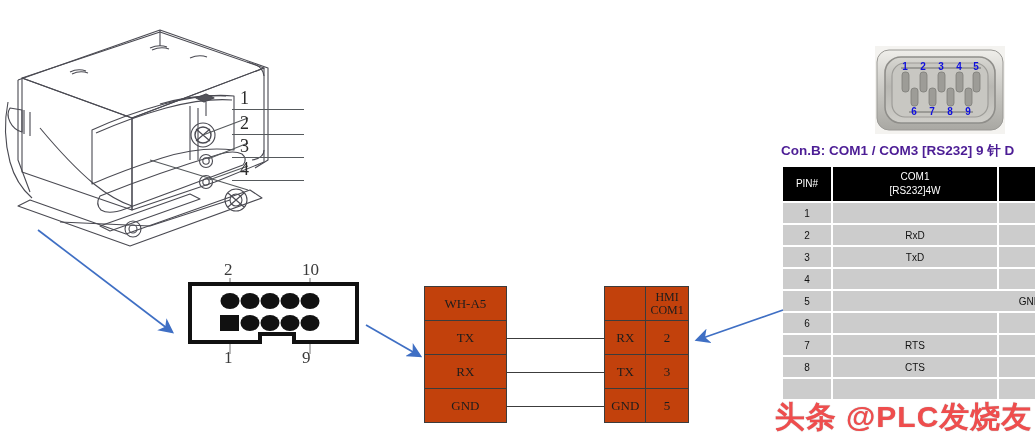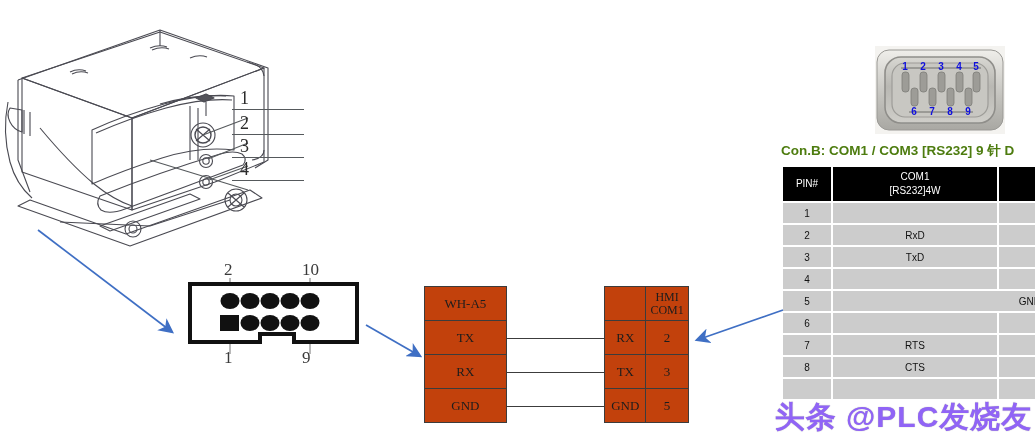--- a/index.html
+++ b/index.html
@@ -52,21 +52,21 @@
     border-top:1.5px solid #3c3c3c;
   }
 
   
   #db9-photo{left:875px;top:46px;width:130px;height:88px;}
   #db9-photo svg{display:block;}
 
   
   #pin-table-title{
     left:781px;top:142px;width:254px;
-    font-size:13.5px;font-weight:bold;color:#4d7c0f;
+    font-size:13.5px;font-weight:bold;color:#4c1d95;
     white-space:nowrap;overflow:hidden;
   }
   #pin-table{left:781px;top:165px;width:254px;}
   .pt{border-collapse:separate;border-spacing:2px 2px;table-layout:fixed;width:262px;}
   .pt th,.pt td{
     padding:0;margin:0;text-align:center;vertical-align:middle;
     font-size:10px;color:#111;height:20px;
   }
   .pt thead th{background:#000;color:#fff;font-weight:normal;height:34px;line-height:14px;}
   .pt tbody td{background:#cccccc;height:20px;}
@@ -75,21 +75,21 @@
   .pt .c-com3{width:46px;}
   .pt td.span-gnd{text-align:right;padding-right:4px;}
 
   
   .arrow-layer{left:0;top:0;width:1035px;height:441px;pointer-events:none;}
 
   
   #watermark{
     left:772px;top:396px;width:263px;height:42px;
     display:flex;align-items:center;justify-content:center;
-    font-size:30px;font-weight:bold;color:#8b5cf6;
+    font-size:30px;font-weight:bold;color:#ef4444;
     letter-spacing:1px;
     text-shadow:0 0 1px rgba(90,90,90,.55);
     opacity:.95;
   }
 </style>
 </head>
 <body>
 
 <div class="layer" id="device-illustration">
   <svg width="300" height="245" viewBox="0 0 300 245">

